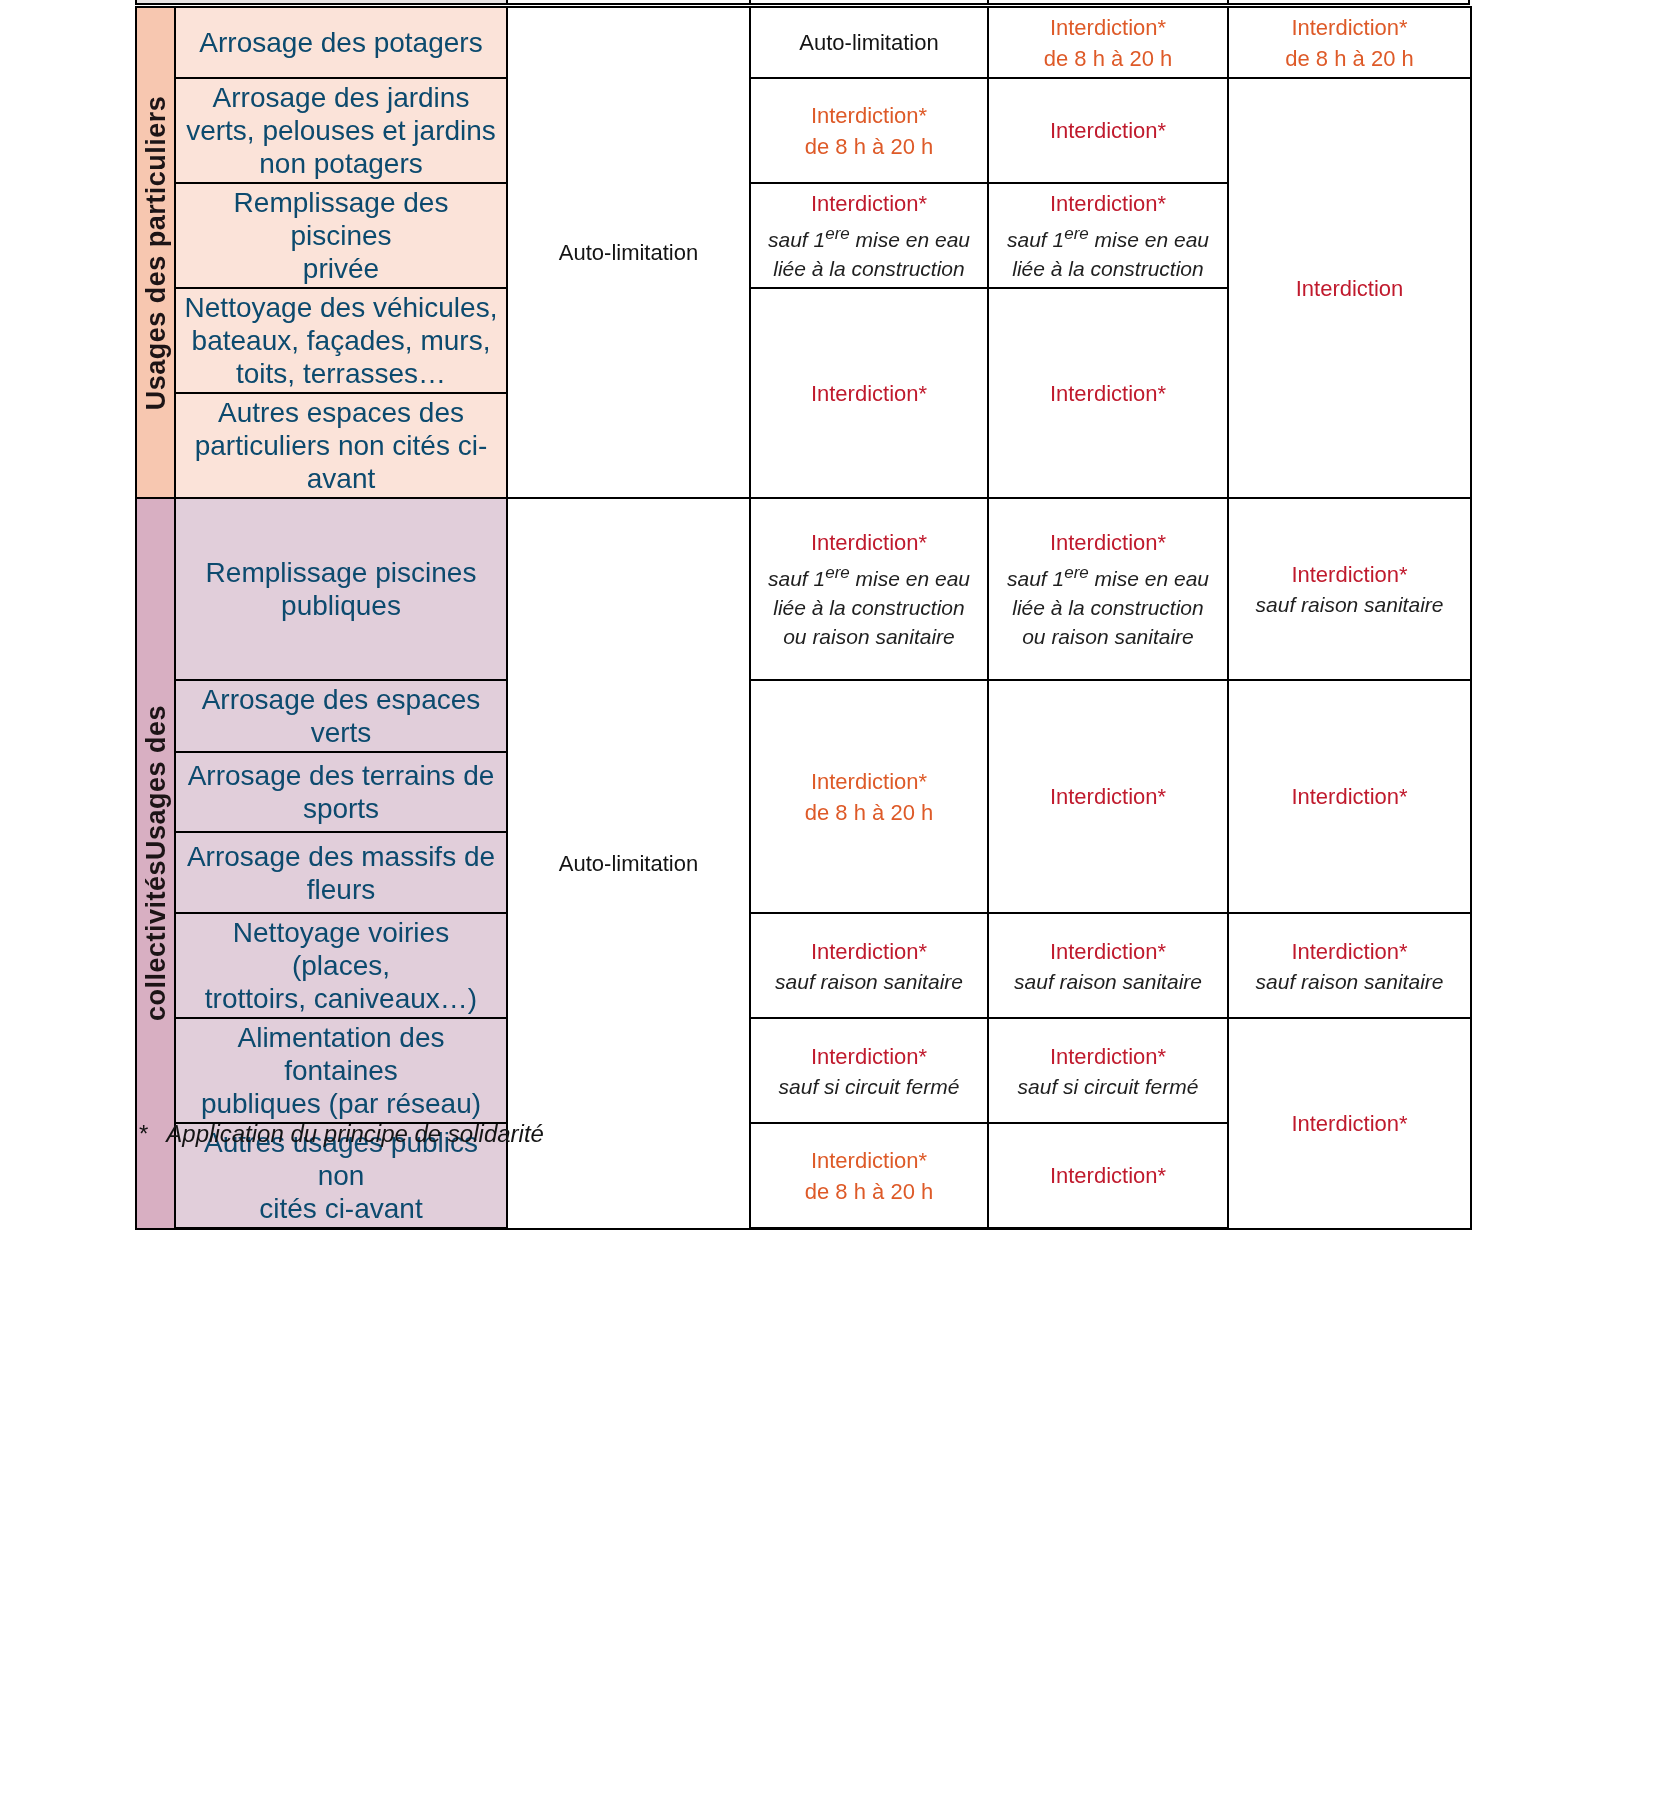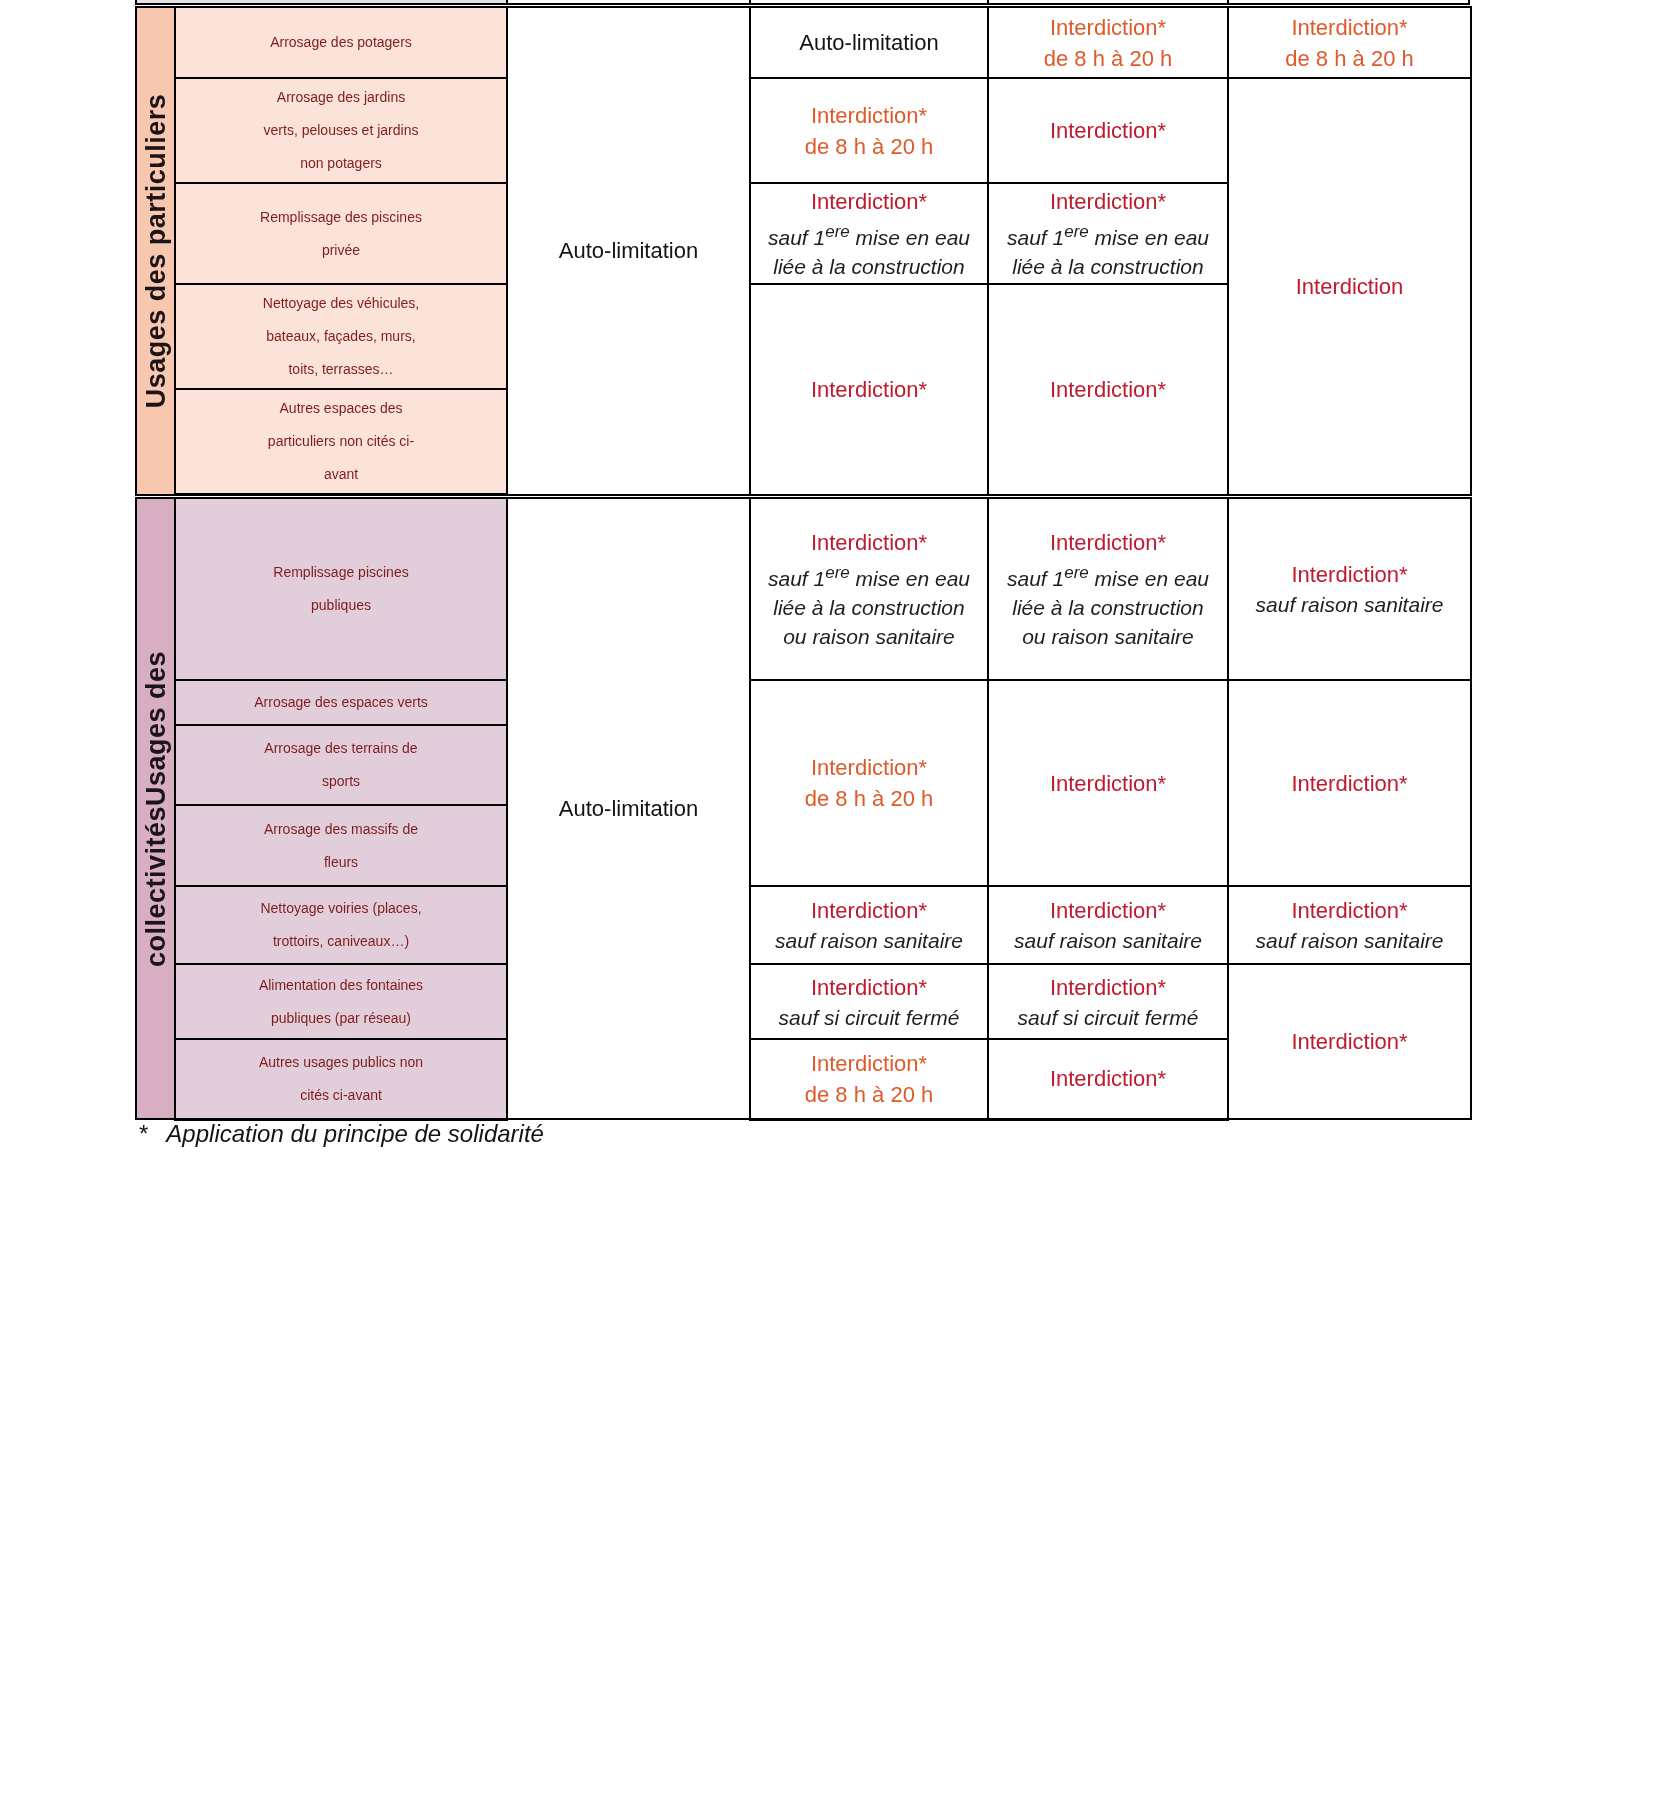--- a/index.html
+++ b/index.html
@@ -36,21 +36,21 @@
   td.side{position:relative;padding:0;}
   td.side-p{background:#f7c7b0;}
   td.side-c{background:#d8afc2;}
   .vlabel{
     position:absolute;left:50%;top:50%;
     transform:translate(-50%,-50%) rotate(-90deg);
     white-space:nowrap;font-weight:bold;font-size:27px;color:#1c1416;
     letter-spacing:0.5px;
   }
 
-  td.cat{font-size:14px;line-height:33px;color:#7f1d1d;}
+  td.cat{font-size:28px;line-height:33px;color:#0c4a6e;}
   td.cat-p{background:#fbe3d9;}
   td.cat-c{background:#e1ceda;margin-left:36px;}
 
   td.val{background:#ffffff;}
   .vmain{display:block;font-size:22px;line-height:31px;}
   .vsub{display:block;font-size:22px;line-height:31px;}
   .black{color:#141414;}
   .red{color:#c01a2d;}
   .orange{color:#de5a28;}
   .vital{display:block;font-style:italic;font-size:21px;line-height:29px;color:#1f1f1f;}

